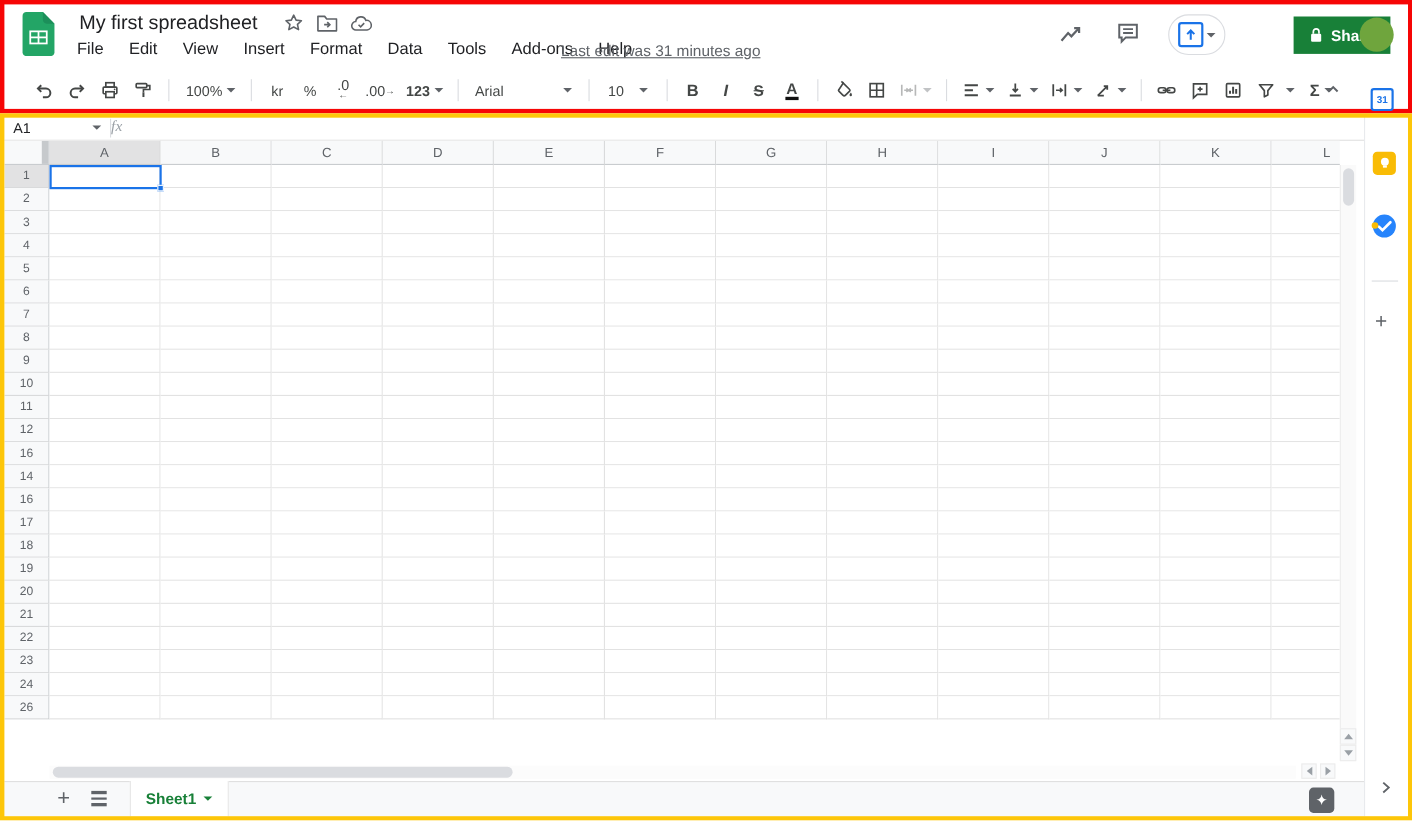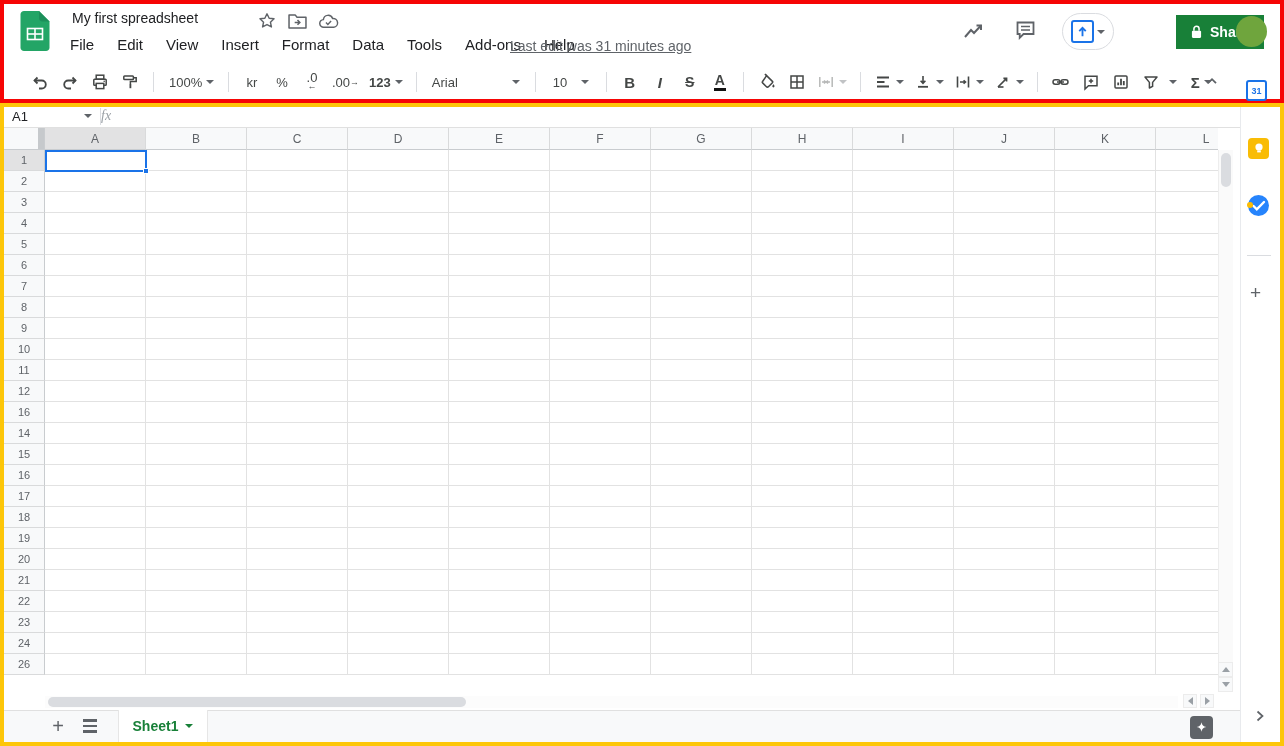--- a/index.html
+++ b/index.html
@@ -6,21 +6,21 @@
     font-family:"Liberation Sans",sans-serif;background:#fff;position:relative;}
   *{box-sizing:border-box;}
   .abs{position:absolute;}
 
   
   .frame-red{left:0;top:0;width:1284px;height:103px;border:4px solid #f60505;z-index:90;pointer-events:none;}
   .frame-yellow{left:0;top:103px;width:1284px;height:643px;border:4px solid #fdc609;z-index:90;pointer-events:none;}
 
   
   .logo{left:20px;top:11px;}
-  .doc-title{left:72px;top:10px;font-size:14px;color:#202124;}
+  .doc-title{left:72px;top:10px;font-size:18px;color:#202124;}
   .title-icons{left:258px;top:12px;display:flex;gap:12px;align-items:center;}
   .menu-bar{left:70px;top:36px;display:flex;gap:23px;font-size:15px;color:#202124;align-items:center;}
   .menu-item{cursor:default;}
   .last-edit{left:510px;top:38px;font-size:14px;color:#5f6368;text-decoration:underline;}
   .icon-btn{display:inline-flex;align-items:center;justify-content:center;}
   .present-pill{left:1062px;top:13px;width:52px;height:37px;border:1px solid #dadce0;border-radius:19px;
     display:flex;align-items:center;justify-content:center;gap:3px;background:#fff;}
   .present-inner{width:23px;height:23px;border:2px solid #1a73e8;border-radius:3px;display:flex;align-items:center;justify-content:center;}
   .share-btn{left:1176px;top:15px;width:88px;height:34px;background:#188038;border-radius:0;color:#fff;
     display:flex;align-items:center;justify-content:center;gap:8px;font-size:14px;font-weight:bold;}
@@ -566,35 +566,20 @@
         <div class="cell"></div>
         <div class="cell"></div>
         <div class="cell"></div>
         <div class="cell"></div>
         <div class="cell"></div>
         <div class="cell"></div>
         <div class="cell"></div>
         <div class="cell"></div>
       </div>
       <div class="grid-row">
-        <div class="row-h">15</div>
-        <div class="cell"></div>
-        <div class="cell"></div>
-        <div class="cell"></div>
-        <div class="cell"></div>
-        <div class="cell"></div>
-        <div class="cell"></div>
-        <div class="cell"></div>
-        <div class="cell"></div>
-        <div class="cell"></div>
-        <div class="cell"></div>
-        <div class="cell"></div>
-        <div class="cell"></div>
-      </div>
-      <div class="grid-row">
         <div class="row-h">16</div>
         <div class="cell"></div>
         <div class="cell"></div>
         <div class="cell"></div>
         <div class="cell"></div>
         <div class="cell"></div>
         <div class="cell"></div>
         <div class="cell"></div>
         <div class="cell"></div>
         <div class="cell"></div>

